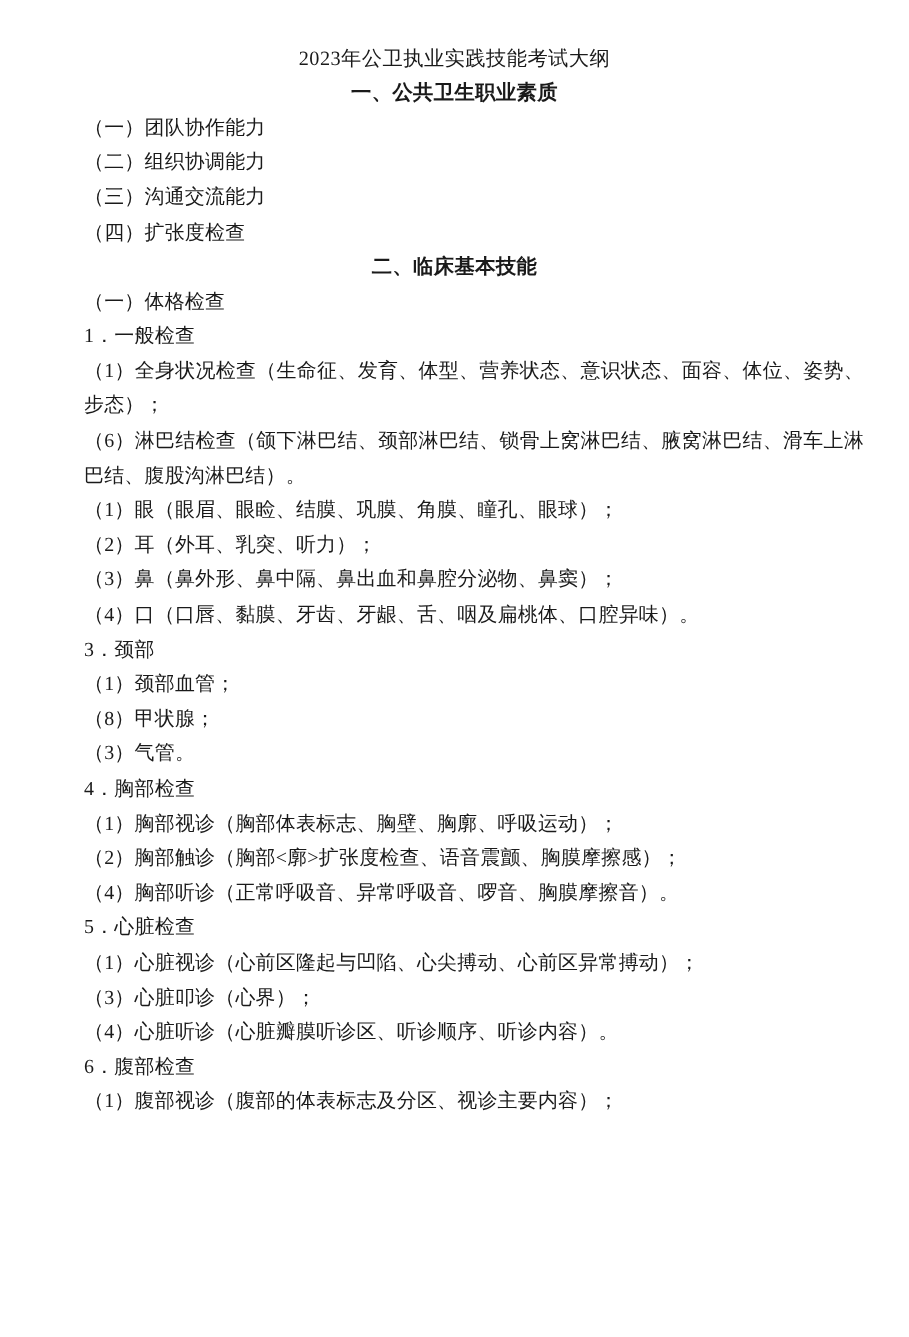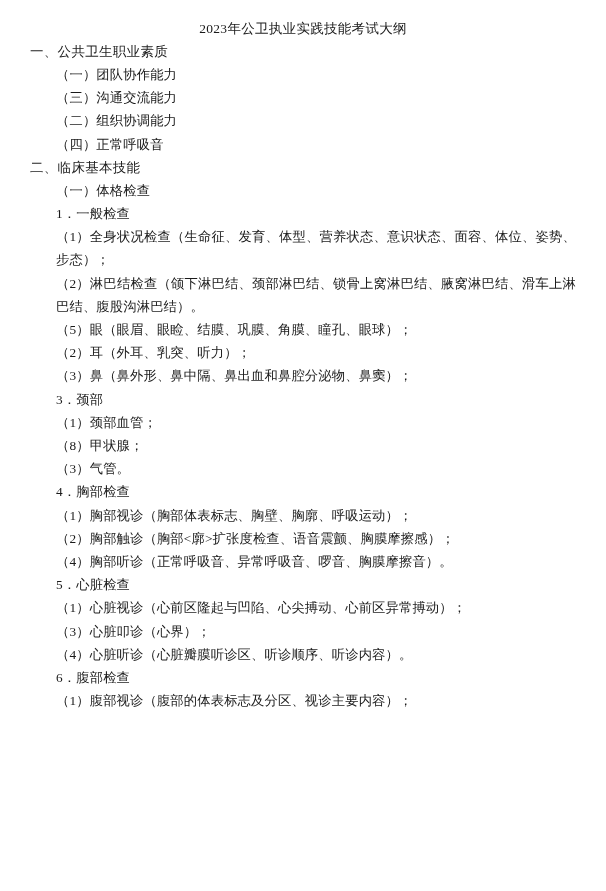--- a/index.html
+++ b/index.html
@@ -11,63 +11,65 @@
     width: 606px;
     height: 891px;
     font-family: "Liberation Serif", "DejaVu Serif", serif;
     color: #1a1a1a;
     overflow: hidden;
   }
   .page {
     width: 606px;
     height: 630px;
     box-sizing: border-box;
-    padding: 18px 30px 0 30px;
+    padding: 28px 30px 0 30px;
     background: #ffffff;
   }
   .doc-title {
     text-align: center;
     font-size: 13.5px;
     line-height: 22px;
     letter-spacing: 0.3px;
   }
   .section-heading {
+    text-align: center;
     font-size: 13.5px;
     line-height: 23px;
     letter-spacing: 0.3px;
-    font-weight: 400;
+    font-weight: 700;
   }
   .para {
     font-size: 13.3px;
     line-height: 23.2px;
     text-align: justify;
     text-justify: inter-ideograph;
     letter-spacing: 0.15px;
   }
   .hang0 { padding-left: 26px; }
 </style>
 </head>
 <body>
 
 <div class="page">
   <div class="doc-title">2023年公卫执业实践技能考试大纲</div>
   <div id="body-content">
       <div class="section-heading">一、公共卫生职业素质</div>
       <div class="para hang0">（一）团队协作能力</div>
+      <div class="para hang0">（二）组织协调能力</div>
       <div class="para hang0">（三）沟通交流能力</div>
-      <div class="para hang0">（二）组织协调能力</div>
-      <div class="para hang0">（四）正常呼吸音</div>
+      <div class="para hang0">（四）扩张度检查</div>
       <div class="section-heading">二、临床基本技能</div>
       <div class="para hang0">（一）体格检查</div>
       <div class="para hang0">1．一般检查</div>
       <div class="para hang0">（1）全身状况检查（生命征、发育、体型、营养状态、意识状态、面容、体位、姿势、步态）；</div>
-      <div class="para hang0">（2）淋巴结检查（颌下淋巴结、颈部淋巴结、锁骨上窝淋巴结、腋窝淋巴结、滑车上淋巴结、腹股沟淋巴结）。</div>
-      <div class="para hang0">（5）眼（眼眉、眼睑、结膜、巩膜、角膜、瞳孔、眼球）；</div>
+      <div class="para hang0">（6）淋巴结检查（颌下淋巴结、颈部淋巴结、锁骨上窝淋巴结、腋窝淋巴结、滑车上淋巴结、腹股沟淋巴结）。</div>
+      <div class="para hang0">（1）眼（眼眉、眼睑、结膜、巩膜、角膜、瞳孔、眼球）；</div>
       <div class="para hang0">（2）耳（外耳、乳突、听力）；</div>
       <div class="para hang0">（3）鼻（鼻外形、鼻中隔、鼻出血和鼻腔分泌物、鼻窦）；</div>
+      <div class="para hang0">（4）口（口唇、黏膜、牙齿、牙龈、舌、咽及扁桃体、口腔异味）。</div>
       <div class="para hang0">3．颈部</div>
       <div class="para hang0">（1）颈部血管；</div>
       <div class="para hang0">（8）甲状腺；</div>
       <div class="para hang0">（3）气管。</div>
       <div class="para hang0">4．胸部检查</div>
       <div class="para hang0">（1）胸部视诊（胸部体表标志、胸壁、胸廓、呼吸运动）；</div>
       <div class="para hang0">（2）胸部触诊（胸部&lt;廓&gt;扩张度检查、语音震颤、胸膜摩擦感）；</div>
       <div class="para hang0">（4）胸部听诊（正常呼吸音、异常呼吸音、啰音、胸膜摩擦音）。</div>
       <div class="para hang0">5．心脏检查</div>
       <div class="para hang0">（1）心脏视诊（心前区隆起与凹陷、心尖搏动、心前区异常搏动）；</div>

